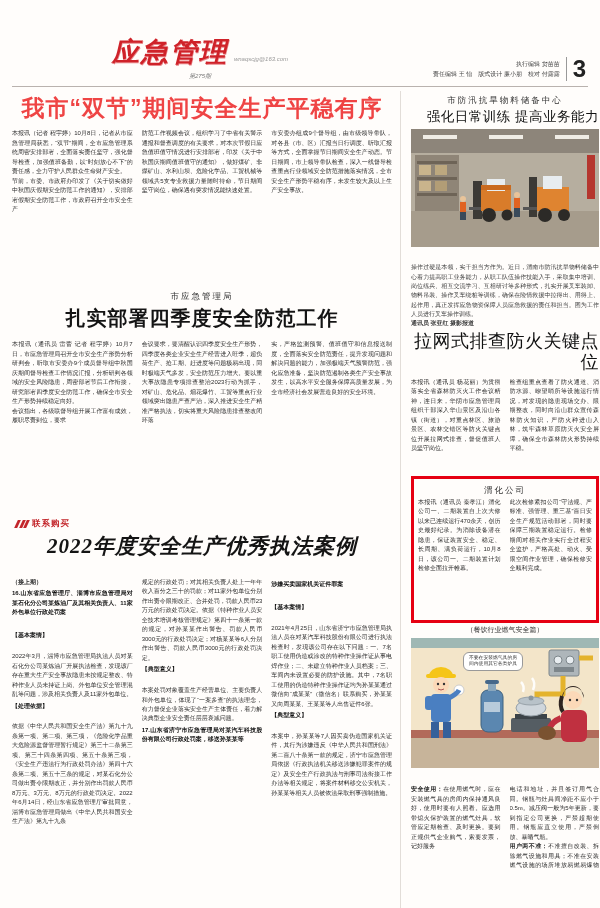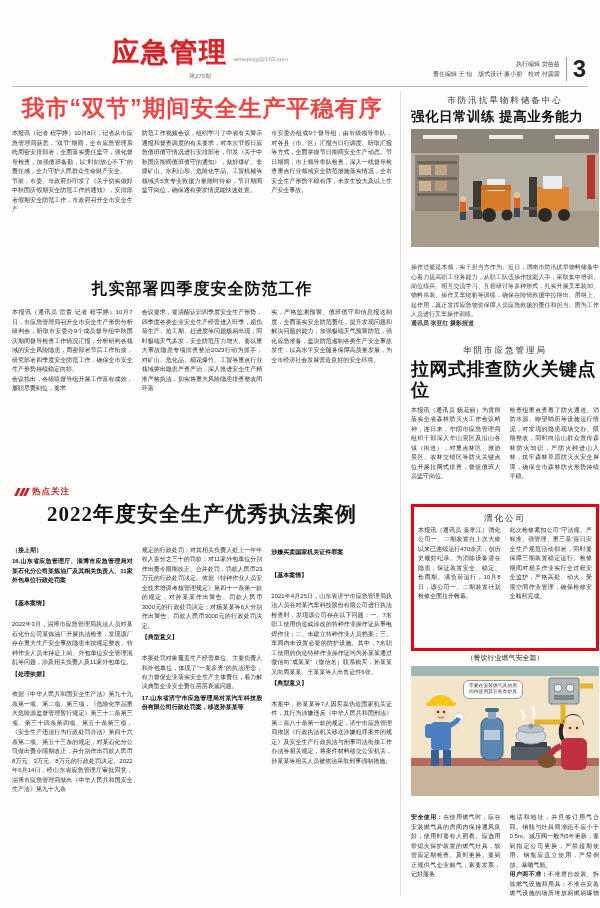--- a/index.html
+++ b/index.html
@@ -5,38 +5,38 @@
   html,body{margin:0;padding:0;background:#e8e8e8;}
   .page{width:600px;height:908px;margin:0 auto;background:#fffdfb;position:relative;overflow:hidden;
         font-family:"Liberation Sans","DejaVu Sans",sans-serif;color:#222;}
   
   .masthead{display:flex;justify-content:space-between;align-items:flex-end;padding:34px 14px 5px 14px;}
   .mh-left{display:flex;align-items:center;gap:5px;width:190px;}
   .logo-icon{width:14px;height:14px;border-radius:50%;background:#c3262b;position:relative;flex:none;}
   .logo-icon::after{content:"";position:absolute;left:3px;top:6px;width:8px;height:3px;background:#fff;border-radius:2px;transform:rotate(-20deg);}
   .logo-txt{font-family:"Liberation Serif",serif;font-weight:bold;font-style:italic;color:#c3262b;font-size:15px;letter-spacing:1px;white-space:nowrap;}
   .mh-date{font-size:6.5px;color:#555;white-space:nowrap;margin-left:2px;}
-  .mh-center{text-align:center;flex:1;}
+  .mh-center{text-align:center;flex:1;font-style:italic;}
   .title-row{display:flex;align-items:baseline;justify-content:center;gap:6px;}
   .section-title{font-size:27px;font-weight:bold;color:#cf2229;letter-spacing:2px;font-family:"Liberation Sans",sans-serif;text-shadow:0.5px 0.5px 0 #e8888c;}
   .mh-email{font-size:6px;color:#999;}
   .mh-issue{font-size:6px;color:#777;margin-top:2px;}
   .mh-right{display:flex;align-items:center;gap:6px;width:200px;justify-content:flex-end;}
   .credits{text-align:right;font-size:6px;color:#444;line-height:1.7;}
   .pageno{font-size:24px;font-weight:bold;color:#222;border-left:1px solid #999;padding-left:6px;line-height:1;}
   .mh-rule{height:1px;background:#b9b2ae;margin:0 12px;}
   
   .content{display:flex;gap:10px;padding:4px 12px 0 12px;}
   .left-col{width:380px;flex:none;border-right:1px solid #e2ddd8;padding-right:8px;}
   .right-col{width:188px;flex:none;}
   
   .kicker{text-align:center;font-family:"Liberation Serif",serif;font-size:8.5px;color:#333;letter-spacing:2px;margin:16px 0 2px;}
   .headline-xl{text-align:center;font-size:23px;font-weight:bold;color:#ef4444;letter-spacing:1px;margin:4px 0 8px;line-height:1.15;}
-  .headline-serif{text-align:center;font-family:"Liberation Serif",serif;font-size:16px;font-weight:bold;color:#141414;letter-spacing:1px;margin:2px 0 8px;}
-  .headline-r{text-align:left;font-size:13.5px;font-weight:bold;color:#111;letter-spacing:0.5px;margin:2px 0 4px;line-height:1.2;}
+  .headline-serif{text-align:center;font-family:"Liberation Serif",serif;font-size:20px;font-weight:bold;color:#141414;letter-spacing:1px;margin:2px 0 8px;}
+  .headline-r{text-align:right;font-size:13.5px;font-weight:normal;color:#111;letter-spacing:0.5px;margin:2px 0 4px;line-height:1.2;}
   .cols{display:flex;gap:9px;overflow:hidden;}
   .colbox{flex:1;min-width:0;font-size:6px;line-height:1.58;text-align:justify;color:#2c2c2c;white-space:pre-line;overflow:hidden;}
   .colbox b,.colbox .sub{white-space:pre-line;}
   .sub{font-weight:bold;color:#111;display:block;margin:2px 0;}
   .lead-bold{font-weight:bold;color:#111;display:block;margin:2px 0;}
   .a1-body{height:146px;margin-bottom:4px;}
   .a2-body{height:168px;margin-bottom:4px;}
   .a3-body{height:352px;}
   
   .sec-tab{display:flex;align-items:center;gap:4px;margin:10px 0 2px 4px;}
@@ -88,39 +88,40 @@
         <h1 class="headline-xl">我市“双节”期间安全生产平稳有序</h1>
         <div class="cols a1-body">
           <div class="colbox">本报讯（记者 程宇婷）10月8日，记者从市应急管理局获悉，“双节”期间，全市应急管理系统周密安排部署，全面落实责任坚守，强化督导检查，加强值班备勤，以“时刻放心不下”的责任感，全力守护人民群众生命财产安全。
 节前，市委、市政府办印发了《关于切实做好中秋国庆假期安全防范工作的通知》，安排部署假期安全防范工作，市政府召开全市安全生产</div>
           <div class="colbox">防范工作视频会议，组织学习了中省有关警示通报和督查调度的有关要求，对本次节假日应急值班值守情况进行安排部署，印发《关于中秋国庆期间值班值守的通知》，做好煤矿、非煤矿山、水利山坝、危险化学品、工贸机械等领域共5支专业救援力量随时待命，节日期间坚守岗位，确保遇有突发情况能快速处置。</div>
           <div class="colbox">市安委办组成9个督导组，由市级领导带队，对各县（市、区）汇报当日行调度、听取汇报等方式，全面掌握节日期间安全生产动态。节日期间，市上领导带队检查，深入一线督导检查重点行业领域安全防范措施落实情况，全市安全生产形势平稳有序，未发生较大及以上生产安全事故。</div>
         </div>
       </article>
 
       <article>
+        <div class="kicker">市应急管理局</div>
         <h2 class="headline-serif">扎实部署四季度安全防范工作</h2>
         <div class="cols a2-body">
           <div class="colbox">本报讯（通讯员 雷蕾 记者 程宇婷）10月7日，市应急管理局召开全市安全生产形势分析研判会，听取市安委办9个成员督导组中秋国庆期间督导检查工作情况汇报，分析研判各领域的安全风险隐患，周密部署节后工作衔接，研究部署四季度安全防范工作，确保全市安全生产形势持续稳定向好。
 会议指出，各级联督导组开展工作富有成效，履职尽责到位，要求</div>
           <div class="colbox">会议要求，要清醒认识四季度安全生产形势，四季度各类企业安全生产经营进入旺季，超负荷生产、抢工期、赶进度等问题极易出现，同时极端天气多发，安全防范压力增大。要以重大事故隐患专项排查整治2023行动为抓手，对矿山、危化品、烟花爆竹、工贸等重点行业领域突出隐患严查严治，深入推进安全生产精准严格执法，切实将重大风险隐患排查整改闭环落</div>
           <div class="colbox">实，严格监测预警、值班值守和信息报送制度，全面落实安全防范责任，提升发现问题和解决问题的能力，加强极端天气预警防范，强化应急准备，坚决防范遏制各类生产安全事故发生，以高水平安全服务保障高质量发展，为全市经济社会发展营造良好的安全环境。</div>
         </div>
       </article>
 
       <section>
         <div class="sec-tab">
           <span class="slashes">
             <span class="slash"></span>
               <span class="slash"></span>
               <span class="slash"></span>
           </span>
-          <span class="sec-tab-label">热点关注</span>
-        </div>
-        <h2 class="headline-serif" style="font-size:21px;">2022年度安全生产优秀执法案例</h2>
+          <span class="sec-tab-label">联系购买</span>
+        </div>
+        <h2 class="headline-serif" style="font-size:21px;font-style:italic;">2022年度安全生产优秀执法案例</h2>
         <div class="cols a3-body">
           <div class="colbox">
             <b>（接上期）</b>
             <span class="lead-bold">16.山东省应急管理厅、淄博市应急管理局对某石化分公司某炼油厂及其相关负责人、11家外包单位行政处罚案</span>
             <span class="sub">【基本案情】</span>
             <span>2022年3月，淄博市应急管理局执法人员对某石化分公司某炼油厂开展执法检查，发现该厂存在重大生产安全事故隐患未按规定整改、特种作业人员未持证上岗、外包单位安全管理混乱等问题，涉及相关负责人及11家外包单位。</span>
             <span class="sub">【处理依据】</span>
             <span>依据《中华人民共和国安全生产法》第九十九条第一项、第二项、第三项，《危险化学品重大危险源监督管理暂行规定》第三十二条第三项、第三十四条第四项、第五十条第三项，《安全生产违法行为行政处罚办法》第四十六条第二项、第五十三条的规定，对某石化分公司做出责令限期改正，并分别作出罚款人民币8万元、3万元、8万元的行政处罚决定。2022年6月14日，经山东省应急管理厅审批同意，淄博市应急管理局做出《中华人民共和国安全生产法》第九十九条</span>
           </div>
           <div class="colbox">
@@ -197,21 +198,20 @@
               </g>
           </svg>
         </div>
         <div class="caption">
           <span>操作过硬是本领，实干担当方作为。近日，渭南市防汛抗旱物料储备中心着力提高职工业务能力，从职工队伍操作技能入手，采取集中培训、岗位练兵、相互交流学习、互相研讨等多种形式，扎实开展叉车装卸、物料吊装、操作叉车绕桩等训练，确保在险情救援中拉得出、用得上、起作用，真正发挥应急物资保障人员应急救援的责任和担当。图为工作人员进行叉车操作训练。</span>
           <span class="caption-credit">通讯员 张亚红 摄影报道</span>
         </div>
       </article>
 
       <article>
-        <div class="kicker">华阴市应急管理局</div>
         <h3 class="headline-r" style="font-size:18px;">拉网式排查防火关键点位</h3>
         <div class="cols r2-body">
           <div class="colbox">本报讯（通讯员 杨花丽）为贯彻落实全省森林防灭火工作会议精神，连日来，华阴市应急管理局组织干部深入华山景区及沿山各镇（街道），对重点林区、旅游景区、农林交错区等防火关键点位开展拉网式排查，督促值班人员坚守岗位。</div>
           <div class="colbox">检查组重点查看了防火通道、消防水源、瞭望哨所等设施运行情况，对发现的隐患现场交办、限期整改，同时向沿山群众宣传森林防火知识，严防火种进山入林，筑牢森林草原防灭火安全屏障，确保全市森林防火形势持续平稳。</div>
         </div>
       </article>
 
       <article class="rbox">
         <div class="kicker">渭化公司</div>
         <div class="cols rbox-body">

